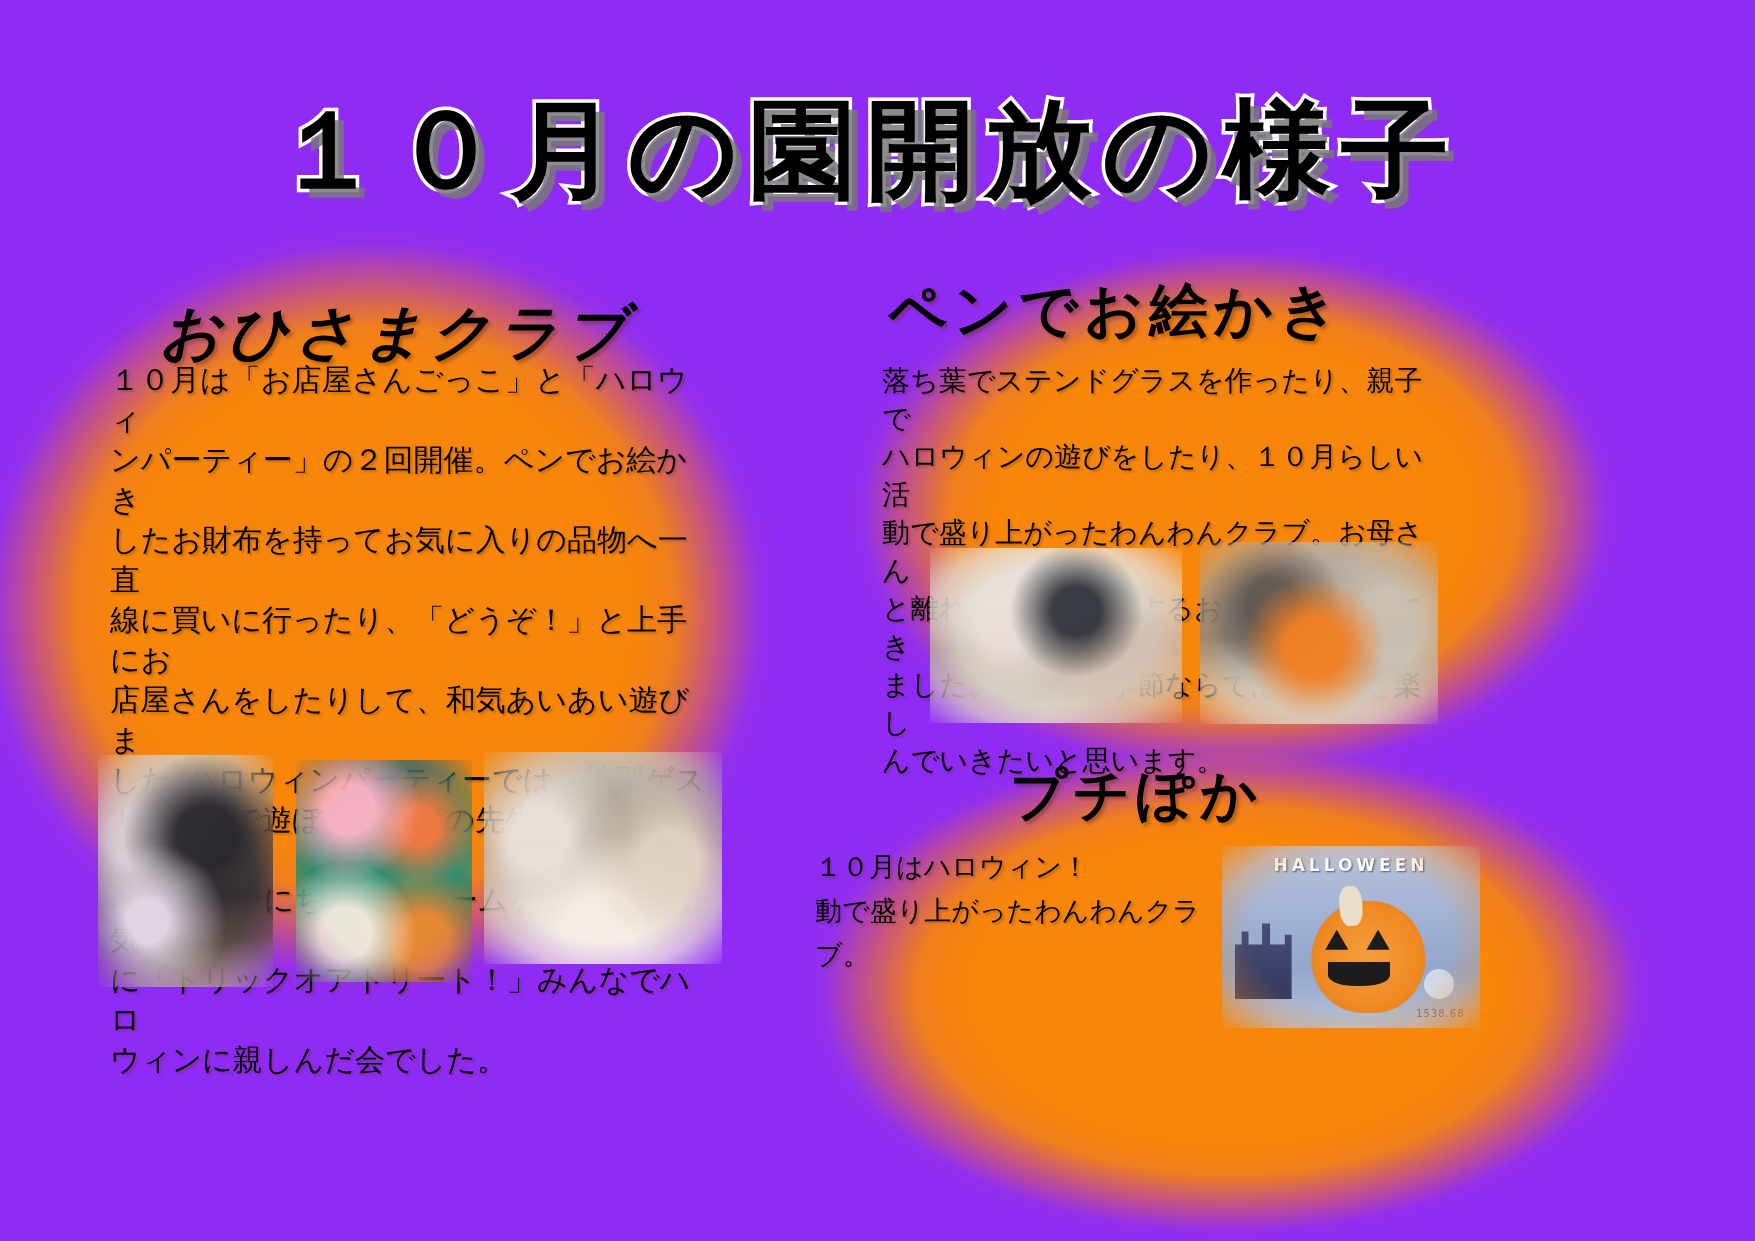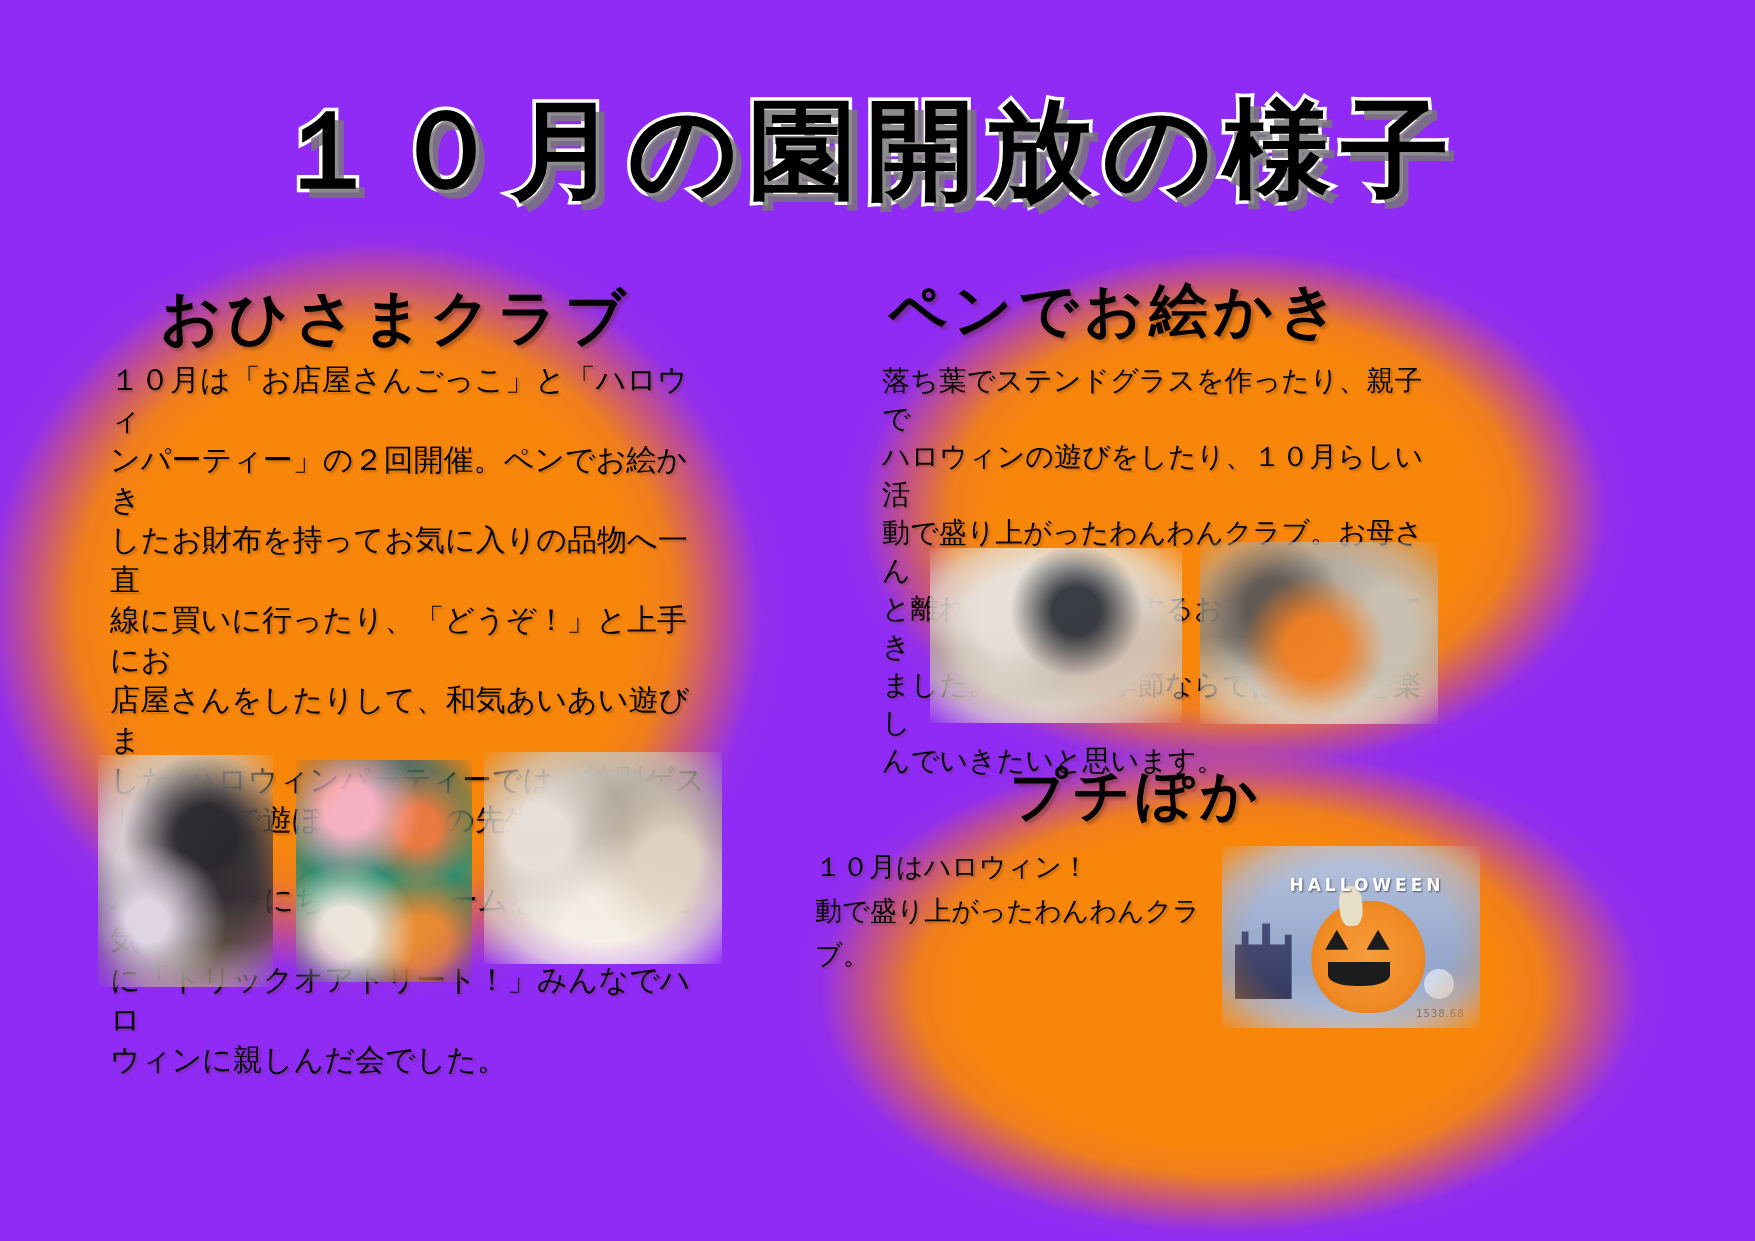--- a/index.html
+++ b/index.html
@@ -35,21 +35,21 @@
     white-space:nowrap;
   }
 
   
   .section-heading{
     position:absolute;color:#000;font-weight:bold;
     font-family:"DejaVu Sans","Liberation Sans",sans-serif;
     letter-spacing:6px;white-space:nowrap;
     text-shadow:3px 3px 3px rgba(90,40,10,0.35);
   }
-  #heading-ohisama{left:160px;top:278px;font-size:60px;}
+  #heading-ohisama{left:160px;top:293px;font-size:60px;font-style:italic;}
   #heading-wanwan{left:888px;top:272px;font-size:58px;}
   #heading-puchipoka{left:1010px;top:758px;font-size:56px;}
 
   
   .body-text{
     position:absolute;color:#050505;
     font-family:Liberation Serif, serif;
     text-shadow:2px 2px 2px rgba(100,45,10,0.30);
     white-space:pre-line;
   }
@@ -140,25 +140,24 @@
   #photo-puchipoka .eye.l{left:40%;top:46%;}
   #photo-puchipoka .eye.r{left:56%;top:46%;}
   #photo-puchipoka .mouth{position:absolute;left:41%;top:64%;width:24%;height:13%;
     background:#1c1c1c;border-radius:0 0 45% 45%;}
   #photo-puchipoka .castle{
     position:absolute;left:5%;top:40%;width:22%;height:44%;
     background:linear-gradient(180deg,#4a4f7a 0%,#343a5f 100%);
     clip-path:polygon(0 32%,12% 32%,12% 16%,24% 16%,24% 32%,48% 32%,48% 6%,62% 6%,62% 32%,88% 32%,88% 20%,100% 20%,100% 100%,0 100%);
   }
   .photo-label{
-    position:absolute;left:16px;top:5%;width:100%;text-align:center;
+    position:absolute;left:0;top:5%;width:100%;text-align:center;
     font-size:17px;font-weight:bold;letter-spacing:4px;color:#ffffff;
     font-family:"DejaVu Sans","Liberation Sans",sans-serif;
     text-shadow:1px 1px 2px rgba(0,0,0,0.55);
-    margin-top:20px;
   }
   .photo-date{
     position:absolute;right:6%;bottom:5%;
     font-size:10px;color:#6a6f86;letter-spacing:1px;
     font-family:"DejaVu Sans","Liberation Sans",sans-serif;
   }
   .photo-stamp{
     position:absolute;right:10%;bottom:16%;width:30px;height:30px;border-radius:50%;
     background:rgba(255,255,255,0.55);
   }

